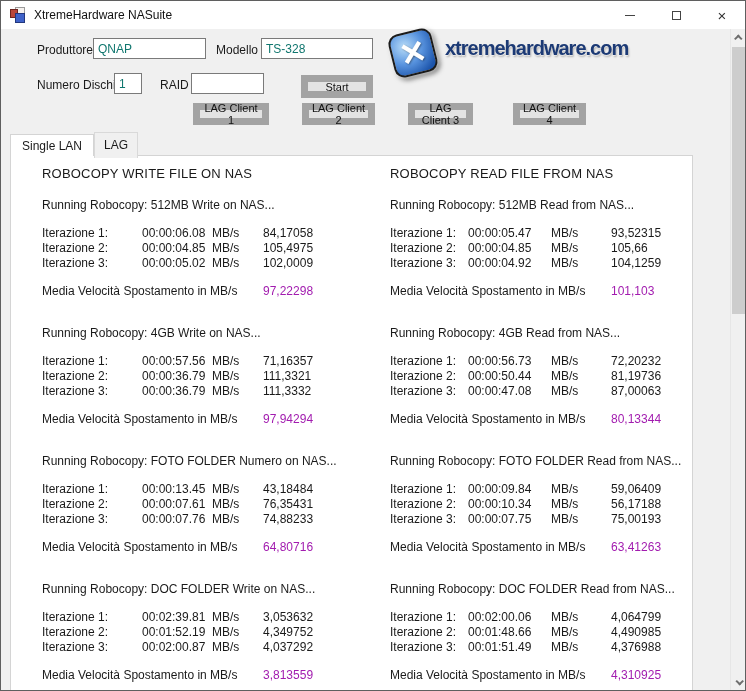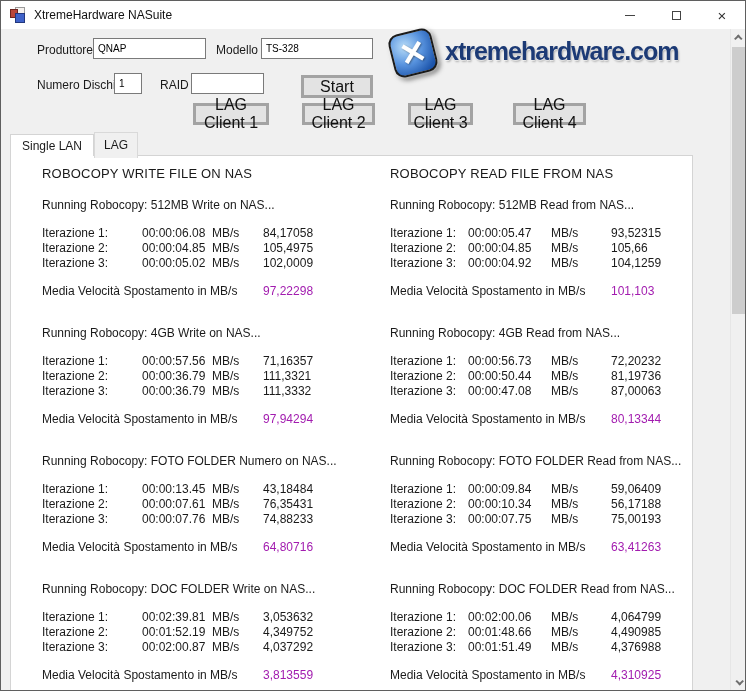--- a/index.html
+++ b/index.html
@@ -28,42 +28,42 @@
   .win-btn { width:46px; height:28px; display:flex; align-items:center; justify-content:center; color:#222; }
   .glyph-min { width:10px; height:1px; background:#444; display:block; }
   .glyph-max { width:9px; height:9px; border:1px solid #444; display:block; }
   .glyph-close { font-size:15px; line-height:15px; color:#333; }
 
   
   .lbl { position:absolute; white-space:nowrap; }
   .tbox {
     position:absolute; height:21px; background:#fff;
     border:1px solid #7a7a7a; font-family:"Liberation Sans",sans-serif;
-    font-size:10px; padding:0 4px; color:#000000;
+    font-size:12px; padding:0 4px; color:#0f766e;
   }
   .wbtn {
-    position:absolute; background:#e3e3e3; border:3px solid #a3a3a3;
-    font-family:"Liberation Sans",sans-serif; font-size:16px; color:#111;
+    position:absolute; background:#e3e3e3; border:7px solid #a3a3a3;
+    font-family:"Liberation Sans",sans-serif; font-size:11px; color:#111;
     display:flex; align-items:center; justify-content:center;
   }
 
   
   .logo { position:absolute; left:386px; top:28px; width:320px; height:52px; }
   .logo-badge {
     position:absolute; left:4px; top:2px; width:44px; height:44px;
     transform:rotate(-14deg); border-radius:10px;
     background:radial-gradient(circle at 32% 30%, #b8dcf7 0%, #5a95e0 45%, #1d55ab 85%);
     border:2px solid #1b1b1b;
     box-shadow:0 0 4px rgba(255,255,255,.9), 2px 3px 5px rgba(0,0,0,.55);
     display:flex; align-items:center; justify-content:center;
   }
   .logo-badge span { color:#fff; font-size:32px; font-weight:bold; line-height:32px; text-shadow:1px 1px 2px rgba(0,0,0,.4); }
   .logo-text {
     position:absolute; left:58px; top:8px;
-    font-size:25px; font-weight:bold; letter-spacing:-1px;
+    font-size:20px; font-weight:bold; letter-spacing:-1px;
     color:#1c3a75; text-shadow:0 1px 0 rgba(255,255,255,.55), 1px 2px 2px rgba(0,0,0,.25);
     white-space:nowrap;
   }
 
   
   .tabstrip { position:absolute; left:9px; top:133px; height:21px; display:flex; align-items:center; z-index:3; }
   .tab {
     padding:3px 9px 3px 9px; border:1px solid #d9d9d9; border-bottom:none;
     background:#f0f0f0; margin-right:0; height:26px; display:flex; align-items:center;
   }

